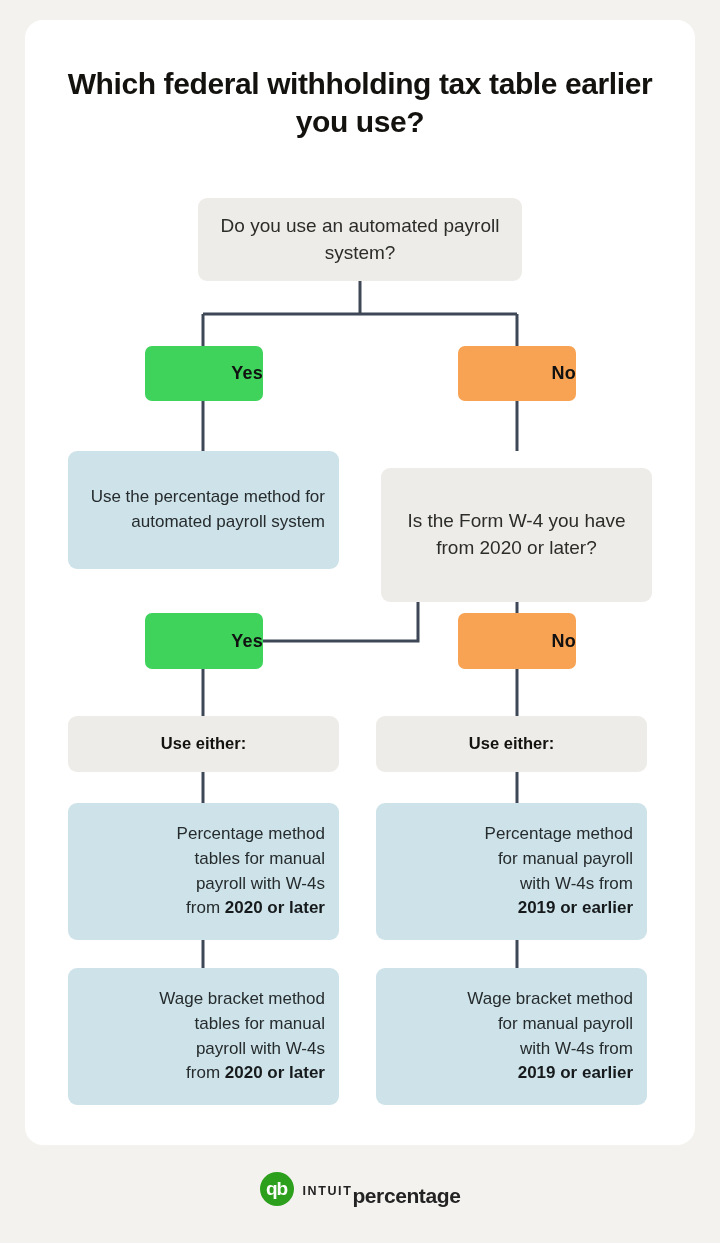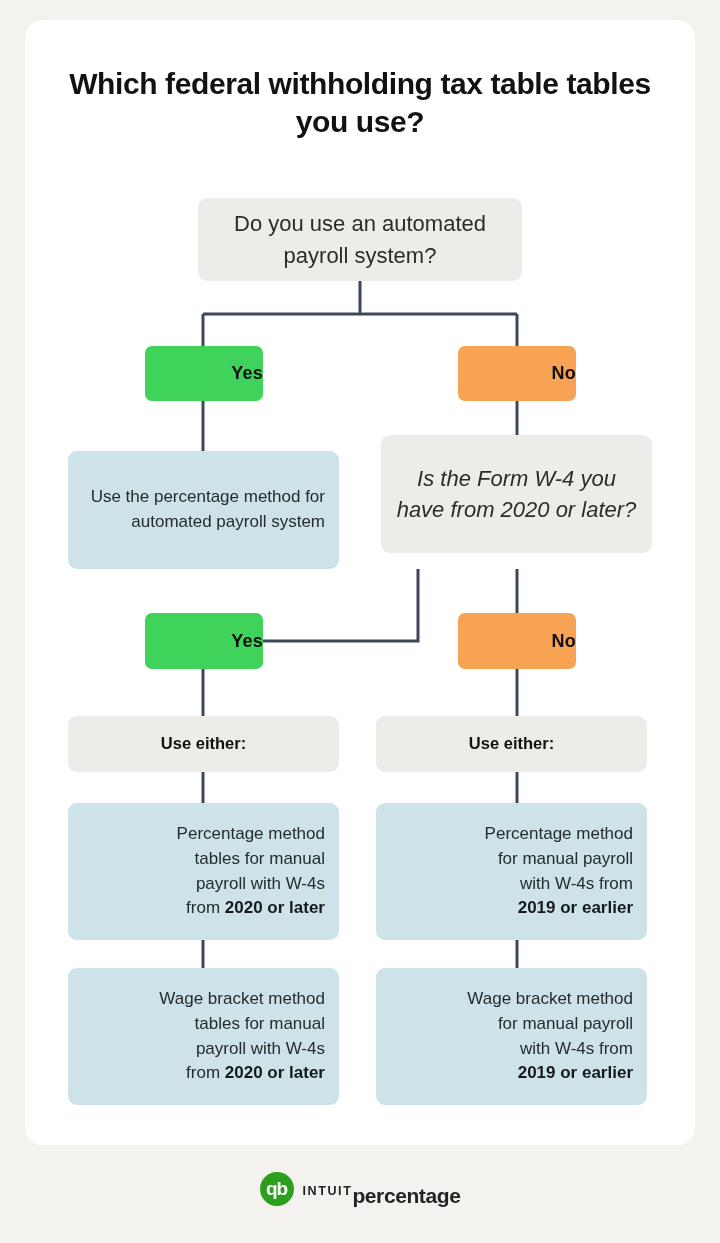--- a/index.html
+++ b/index.html
@@ -70,21 +70,21 @@
 
   .node .txt {
     display: block;
     width: 100%;
   }
 
   
   .gray {
     background: #edece8;
     color: #2c2c2a;
-    font-size: 22px;
+    font-size: 19px;
     line-height: 1.42;
   }
 
   .blue {
     background: #cde3e9;
     color: #262b2d;
     font-size: 17px;
     line-height: 1.45;
     text-align: right;
   }
@@ -161,21 +161,21 @@
     color: #232323;
   }
 </style>
 </head>
 <body>
 
 <div id="infographic">
 
   <div id="card"></div>
 
-  <h1 id="title">Which federal withholding tax table tables you use?</h1>
+  <h1 id="title">Which federal withholding tax table earlier you use?</h1>
 
   <svg id="wires" viewBox="0 0 720 1243" width="720" height="1243">
     <g stroke="#3e4756" stroke-width="3" fill="none" stroke-linecap="butt">
 
       <path d="M360 281 L360 314"></path>
       <path d="M203 314 L517 314"></path>
       <path d="M203 314 L203 346"></path>
       <path d="M517 314 L517 346"></path>
 
       <path d="M203 401 L203 451"></path>
@@ -207,21 +207,21 @@
   </div>
 
   <div class="pill no" style="left:458px; top:346px; width:118px; height:55px;">
     <span>No</span>
   </div>
 
   <div class="node blue" style="left:68px; top:451px; width:271px; height:118px;">
     <span class="txt">Use the percentage method for automated payroll system</span>
   </div>
 
-  <div class="node gray" style="left:381px; top:435px; width:271px; height:118px;font-style:italic;">
+  <div class="node gray" style="left:381px; top:468px; width:271px; height:134px;">
     <span class="txt">Is the Form W-4 you have from 2020 or later?</span>
   </div>
 
   <div class="pill yes" style="left:145px; top:613px; width:118px; height:56px;">
     <span>Yes</span>
   </div>
 
   <div class="pill no" style="left:458px; top:613px; width:118px; height:56px;">
     <span>No</span>
   </div>

